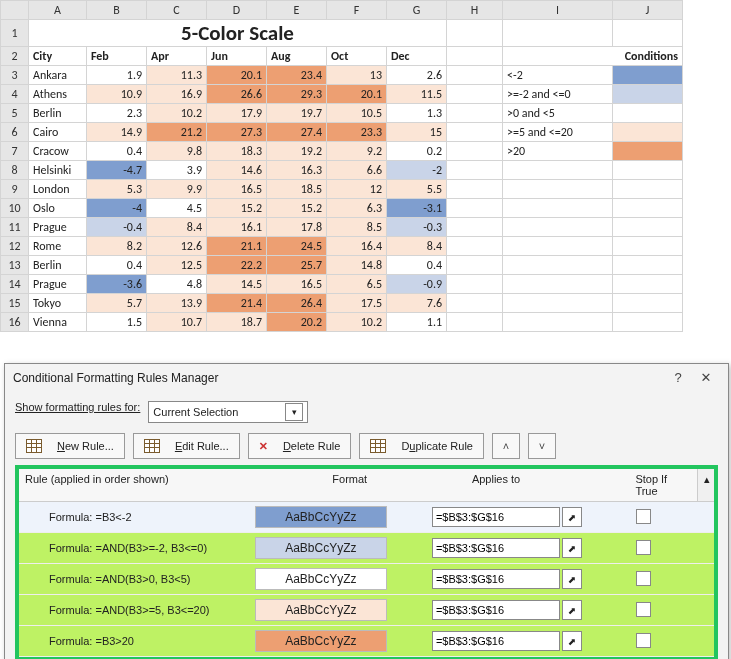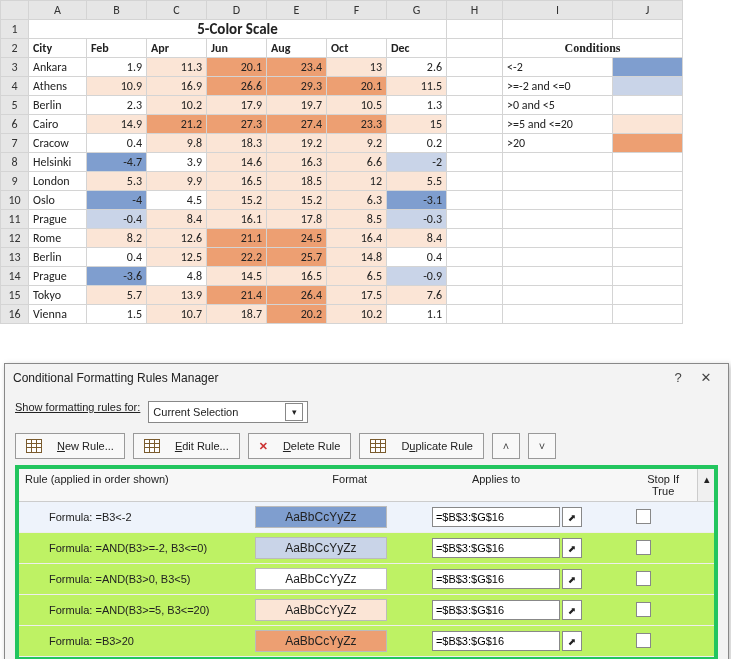--- a/index.html
+++ b/index.html
@@ -3,21 +3,21 @@
 <meta charset="utf-8">
 <style>
   html,body{margin:0;padding:0;font-family:Calibri,Arial,sans-serif;font-size:12px;color:#222;background:#fff;}
   .sheet{border-collapse:collapse;table-layout:fixed;}
   .sheet th,.sheet td{border:1px solid #d4d4d4;height:19px;padding:0 4px;box-sizing:border-box;overflow:hidden;white-space:nowrap;}
   .sheet th{background:#e6e6e6;font-weight:normal;color:#333;text-align:center;font-size:12px;}
   .sheet th.rowhdr{width:28px;}
   .colA{width:58px;} .colB,.colC,.colD,.colE,.colF,.colG{width:60px;} .colH{width:56px;} .colI{width:110px;} .colJ{width:70px;}
   .num{text-align:right;}
   .bold{font-weight:bold;}
-  .title{font-size:15px;font-weight:bold;text-align:center;}
+  .title{font-size:21px;font-weight:bold;text-align:center;}
   .condhdr{font-weight:bold;text-align:right;}
   
   .c1{background:#7f9ecf;} 
   .c2{background:#c9d4e8;} 
   .c3{background:#ffffff;} 
   .c4{background:#fbe5d6;} 
   .c5{background:#ed9f72;} 
   
   .dialog{position:absolute;left:4px;top:363px;width:723px;border:1px solid #888;background:#f3f3f3;box-shadow:2px 2px 6px rgba(0,0,0,0.25);font-family:"Segoe UI",Arial,sans-serif;font-size:11px;}
   .dlg-title{padding:6px 8px;font-size:12px;display:flex;align-items:center;}
@@ -27,21 +27,21 @@
   .show-row{display:flex;align-items:flex-start;gap:8px;margin:6px 0 10px 0;}
   .combo{border:1px solid #888;background:#fff;height:20px;display:flex;align-items:center;padding:0 4px;min-width:150px;position:relative;}
   .combo .drop{margin-left:auto;border:1px solid #888;width:16px;height:16px;display:flex;align-items:center;justify-content:center;font-size:9px;}
   .btnrow{display:flex;gap:8px;align-items:center;margin-bottom:6px;}
   .tbtn{border:1px solid #999;background:#f8f8f8;height:24px;padding:0 10px;display:flex;align-items:center;gap:15px;cursor:default;font-size:11px;}
   .tbtn .u{text-decoration:underline;}
   .tbtn.ico{width:26px;padding:0;justify-content:center;color:#444;}
   .rules{border:4px solid #22c55e;background:#bef264;}
   .rules-head{display:flex;border-bottom:1px solid #ccc;font-size:11px;background:#f7f7f7;}
   .rh{padding:4px 6px;box-sizing:border-box;}
-  .col-rule{width:320px;} .col-fmt{width:145px;} .col-app{width:170px;} .col-stop{width:70px;text-align:center;} .col-sb{width:17px;}
+  .col-rule{width:320px;} .col-fmt{width:145px;} .col-app{width:170px;} .col-stop{width:70px;} .col-sb{width:17px;}
   .rules-body{max-height:170px;overflow:hidden;}
   .rule-row{display:flex;align-items:center;height:30px;border-bottom:1px solid #eee;gap:33px;}
   .rule-row:first-child{background:#eef3fb;}
   .rc{padding:0 6px;box-sizing:border-box;}
   .fmt-sample{border:1px solid #bbb;height:20px;width:130px;display:flex;align-items:center;justify-content:center;font-size:12px;}
   .app-box{display:flex;align-items:center;gap:2px;}
   .app-input{border:1px solid #888;background:#fff;height:18px;width:120px;padding:0 3px;font-family:inherit;font-size:11px;}
   .range-btn{border:1px solid #888;background:#fff;width:18px;height:18px;display:flex;align-items:center;justify-content:center;font-size:10px;}
   .chk{width:13px;height:13px;border:1px solid #888;background:#fff;display:inline-block;}
   .sb{width:17px;background:#f0f0f0;border-left:1px solid #ccc;}
@@ -96,21 +96,21 @@
       <tr>
         <th class="rowhdr">2</th>
         <td class="bold">City</td>
         <td class="bold">Feb</td>
         <td class="bold">Apr</td>
         <td class="bold">Jun</td>
         <td class="bold">Aug</td>
         <td class="bold">Oct</td>
         <td class="bold">Dec</td>
         <td></td>
-        <td class="condhdr" colspan="2" style="text-align: center; font-family: Liberation Serif, serif;">Conditions</td>
+        <td class="condhdr" colspan="2" style="text-align: right;">Conditions</td>
       </tr>
       <tr>
         <th class="rowhdr">3</th>
         <td>Ankara</td>
         <td class="num c3">1.9</td>
         <td class="num c4">11.3</td>
         <td class="num c5">20.1</td>
         <td class="num c5">23.4</td>
         <td class="num c4">13</td>
         <td class="num c3">2.6</td>

